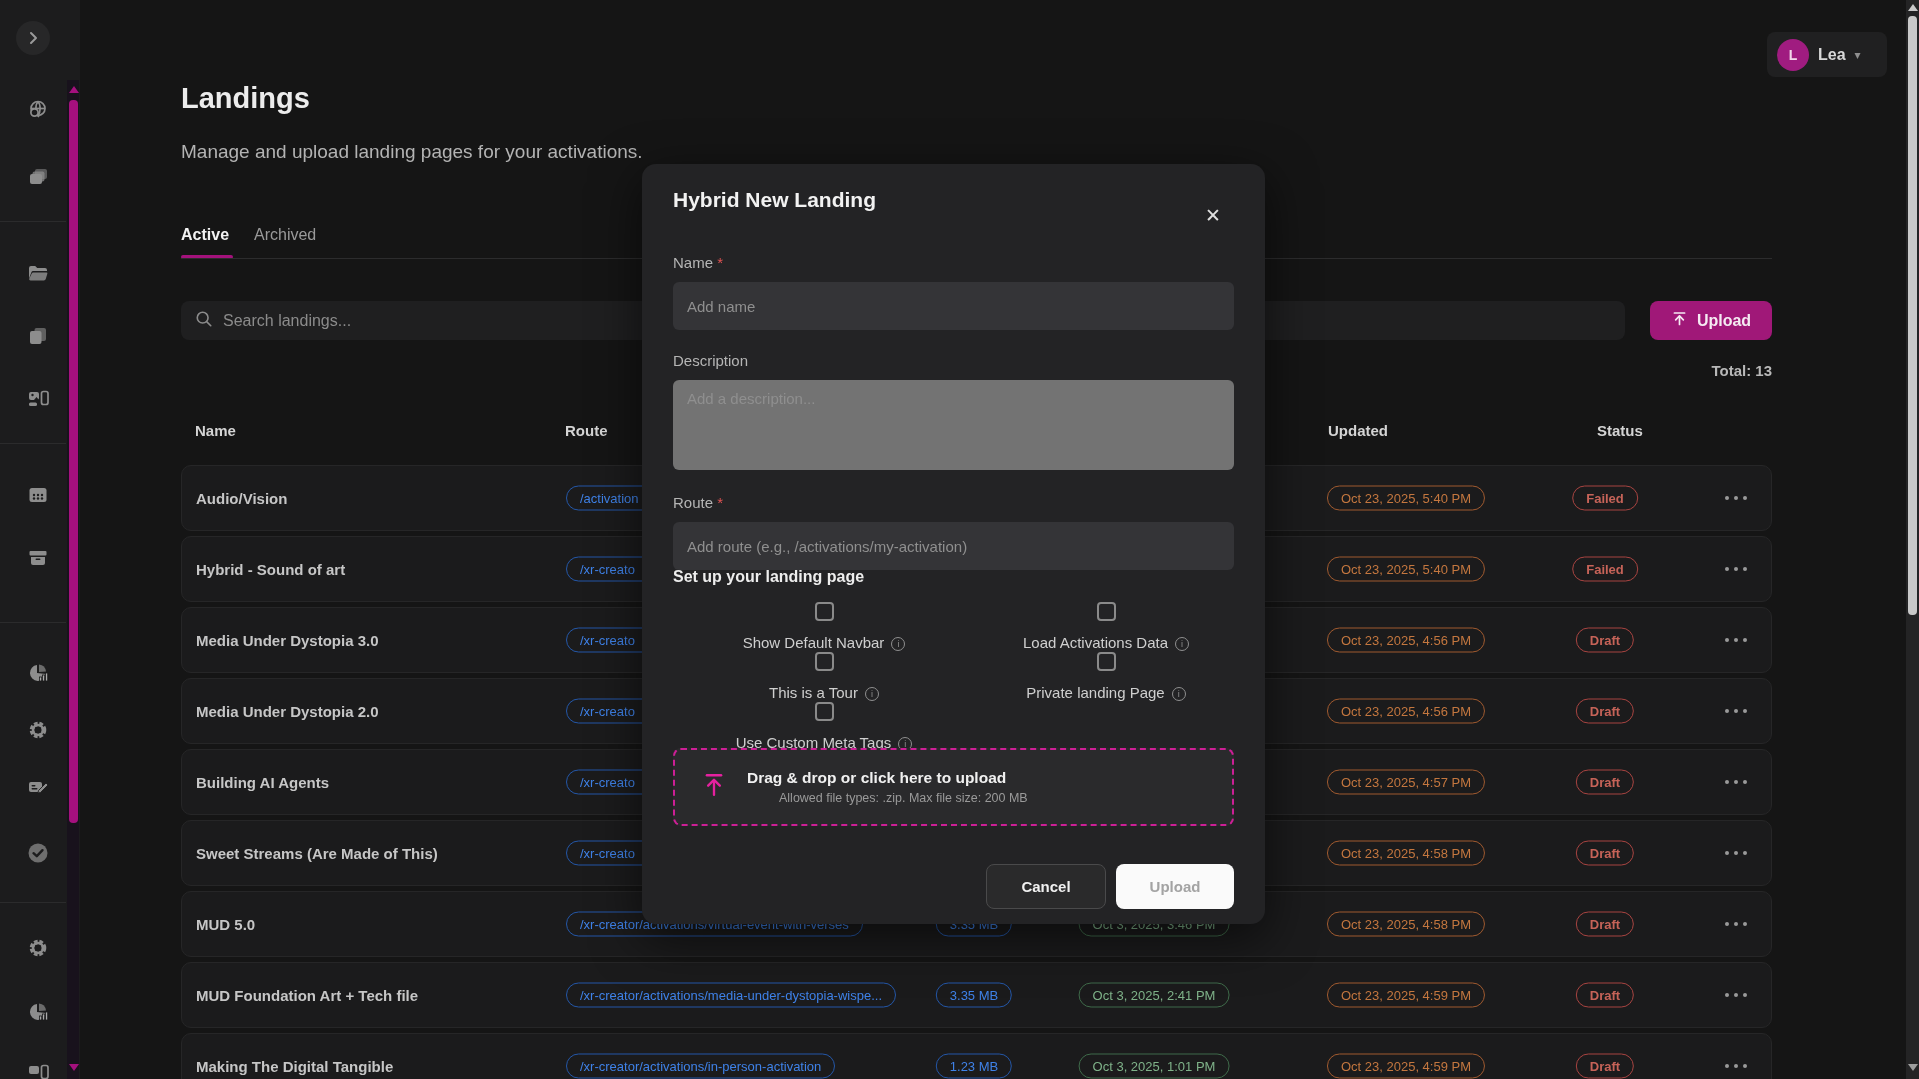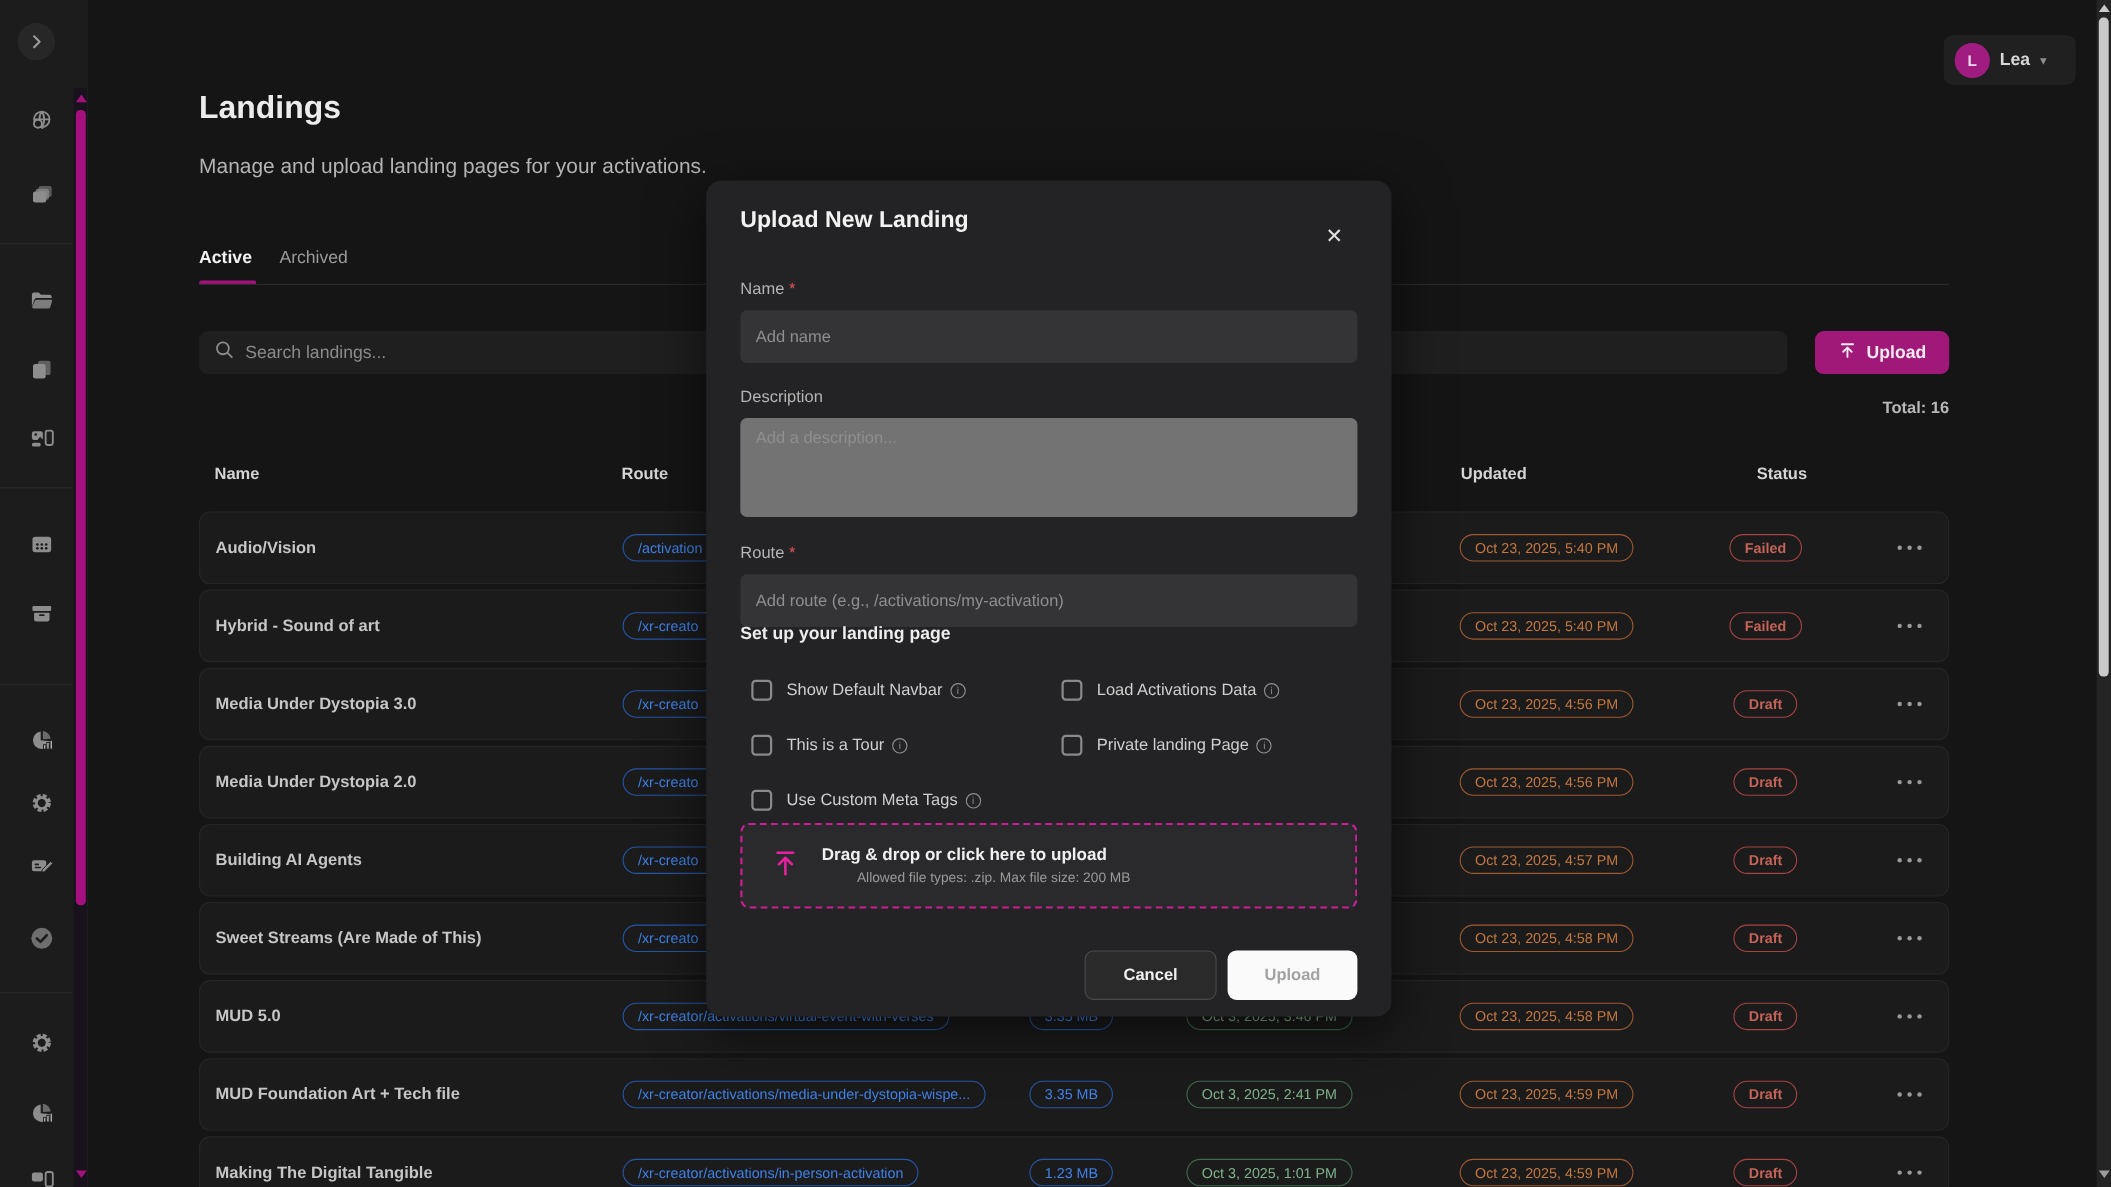--- a/index.html
+++ b/index.html
@@ -96,21 +96,21 @@
   .req { color:#e05252; }
   .m-input { position:absolute; left:31px; width:561px; height:48px; background:#343437; border:none;
              border-radius:6px; color:#d8d8d8; font-size:15px; padding:0 14px; font-family:inherit; outline:none; }
   .m-input::placeholder, .m-textarea::placeholder { color:#8f8f8f; }
   .m-textarea { position:absolute; left:31px; top:216px; width:561px; height:90px; background:#737373;
                 border:none; border-radius:6px; color:#d8d8d8; font-size:15px; padding:10px 14px;
                 resize:none; font-family:inherit; outline:none; }
   .m-setup { position:absolute; left:31px; top:404px; font-size:16px; font-weight:bold; color:#ededed; }
   .cb-grid { position:absolute; left:41px; top:438px; width:560px; display:grid;
              grid-template-columns:282px 282px; grid-auto-rows:50px; }
-  .cb-item { display:flex; align-items:center; gap:13px; cursor:pointer; }
+  .cb-item { display:flex; align-items:center; gap:13px; cursor:pointer;flex-direction:column; }
   .cb-box { width:19px; height:19px; border:2px solid #8a8a8a; border-radius:4px; background:transparent; flex:none; }
   .cb-label { font-size:15px; color:#cfcfcf; }
   .info { display:inline-flex; width:14px; height:14px; border:1px solid #8f8f8f; border-radius:50%;
           color:#8f8f8f; font-size:9px; align-items:center; justify-content:center; margin-left:7px;
           vertical-align:1px; }
   .dropzone { position:absolute; left:31px; top:584px; width:561px; height:78px; background:#2a2a2c;
               border:2px dashed #cc1f96; border-radius:8px; display:flex; align-items:center;
               padding-left:26px; gap:20px; cursor:pointer; }
   .dz-texts { display:flex; flex-direction:column; gap:4px; }
   .dz-title { font-size:15.5px; font-weight:bold; color:#f0f0f0; }
@@ -286,21 +286,21 @@
     <span>
       <svg width="17" height="17" viewBox="0 0 20 20" fill="none" stroke="#f5eaf2" stroke-width="2" stroke-linecap="round" stroke-linejoin="round">
           <path d="M4 3.5h12"></path>
           <path d="M10 17V7.5"></path>
           <polyline points="5.5 11.5 10 7 14.5 11.5"></polyline>
         </svg>
     </span>
     <span>Upload</span>
   </button>
 
-  <div class="total">Total: 16</div>
+  <div class="total">Total: 13</div>
 
   <div class="thead" style="left:195px">Name</div>
   <div class="thead" style="left:565px">Route</div>
   <div class="thead" style="left:1328px">Updated</div>
   <div class="thead" style="left:1597px">Status</div>
 
   <div class="rows">
       <div class="row">
       <span class="cell row-name">Audio/Vision</span>
       <span class="cell chip chip-route">/activation</span>
@@ -408,21 +408,21 @@
       <span class="cell chip chip-status">Draft</span>
       <span class="cell dots">
           <i></i>
           <i></i>
           <i></i>
         </span>
     </div>
     </div>
 
   <div class="modal">
-    <div class="m-title">Upload New Landing</div>
+    <div class="m-title">Hybrid New Landing</div>
     <div class="m-close">✕</div>
 
     <div class="m-label" style="top:90px">
       <span>Name</span> <span class="req">*</span>
     </div>
     <input class="m-input" style="top: 118px;" type="text" placeholder="Add name">
 
     <div class="m-label" style="top:188px">Description</div>
     <textarea class="m-textarea" placeholder="Add a description..." style=""></textarea>
 

